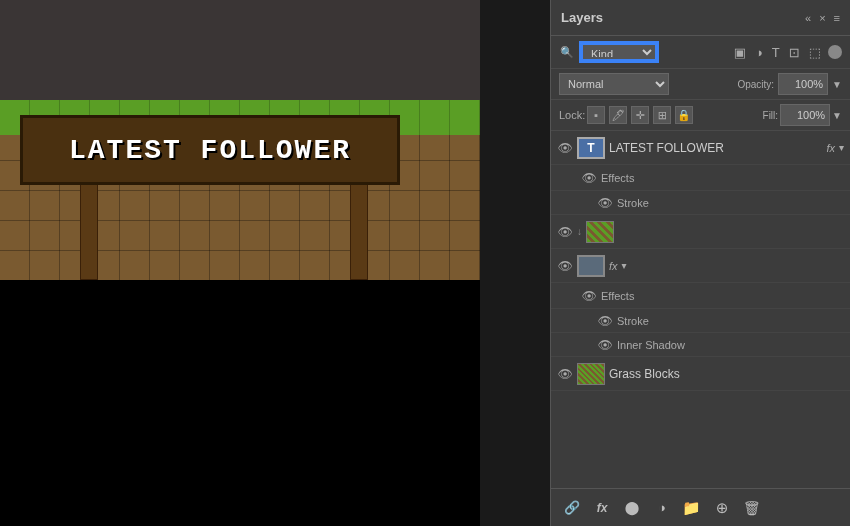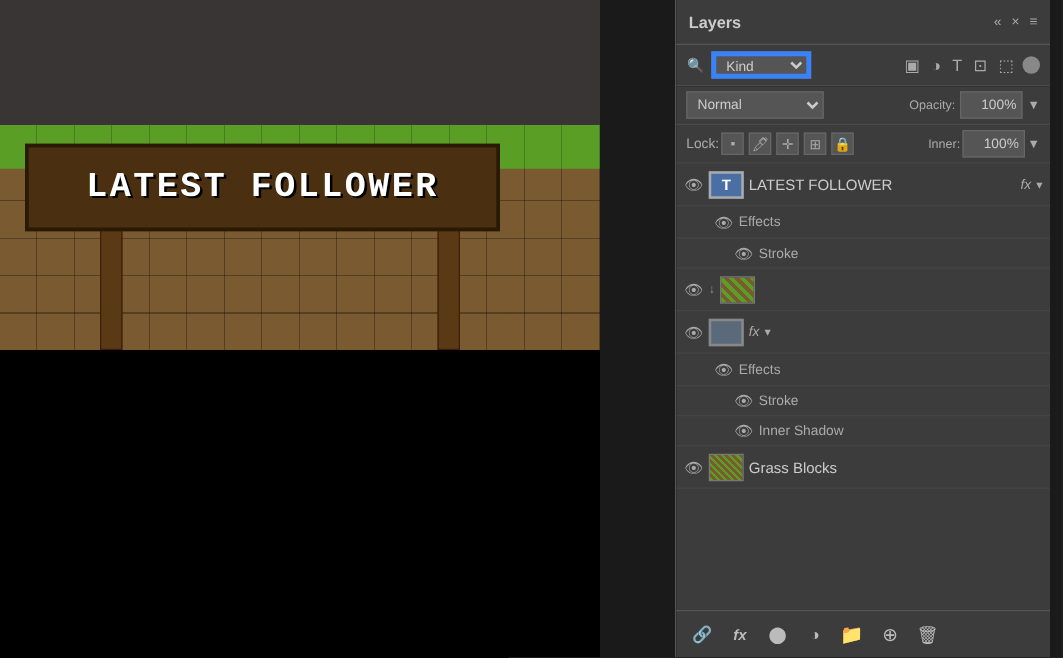--- a/index.html
+++ b/index.html
@@ -113,24 +113,24 @@
       left: 350px;
       width: 18px;
       height: 100px;
       background: #5a3a15;
       border: 1px solid #3a2008;
     }
 
     
     .layers-panel {
       position: absolute;
-      right: 10px; top: 0;
+      right: 0; top: 0;
       width: 300px;
       height: 526px;
-      background: #000000;
+      background: #a3a3a3;
       border-left: 1px solid #555;
       display: flex;
       flex-direction: column;
     }
 
     
     .panel-header {
       display: flex;
       align-items: center;
       justify-content: space-between;
@@ -536,21 +536,21 @@
 
   <div class="lock-row">
     <span class="lock-label">Lock:</span>
     <div class="lock-icons">
       <div class="lock-icon">▪</div>
       <div class="lock-icon">🖊</div>
       <div class="lock-icon">✛</div>
       <div class="lock-icon">⊞</div>
       <div class="lock-icon">🔒</div>
     </div>
-    <span class="fill-label">Inner:</span>
+    <span class="fill-label">Fill:</span>
     <input class="fill-input" type="text" value="100%" style="">
     <span class="fill-arrow">▼</span>
   </div>
 
   <div class="layers-list">
 
     <div class="layer-item">
       <span class="eye-icon">👁</span>
       <div class="layer-thumb layer-thumb-t">T</div>
       <span class="layer-name">LATEST FOLLOWER</span>

